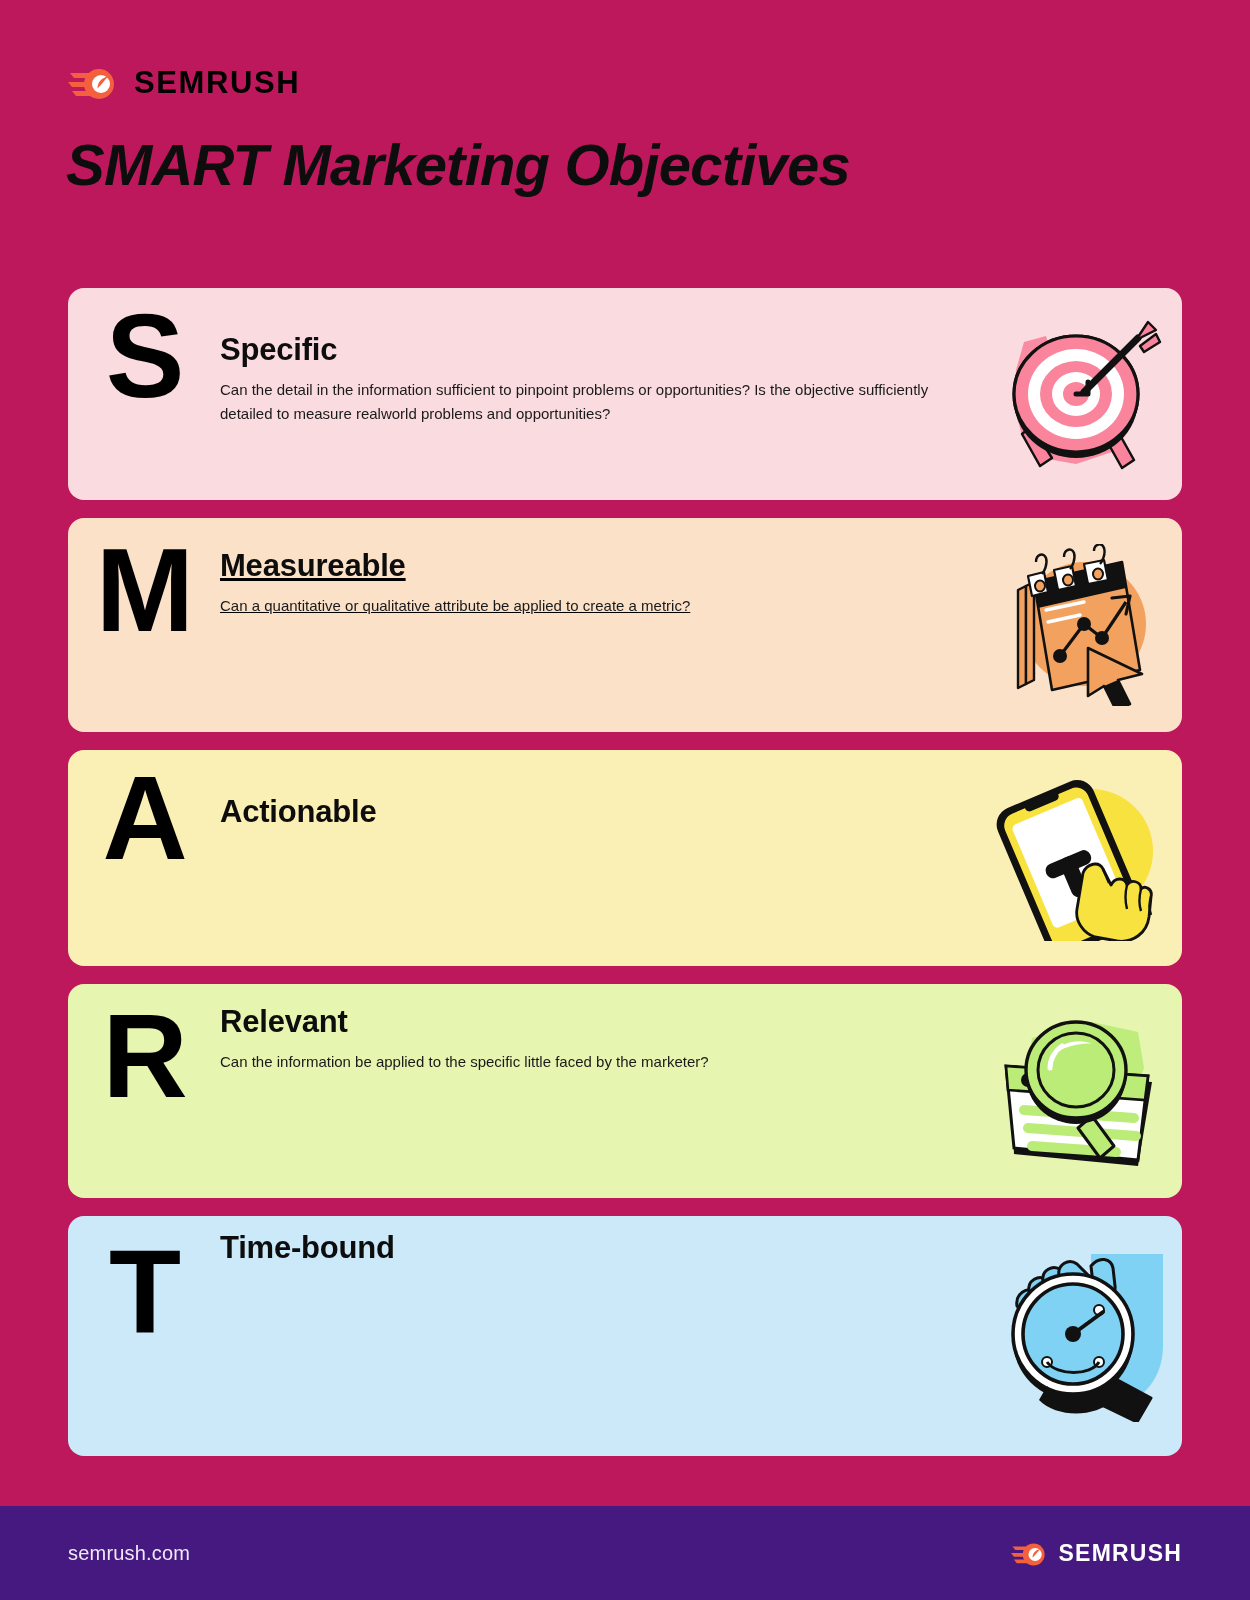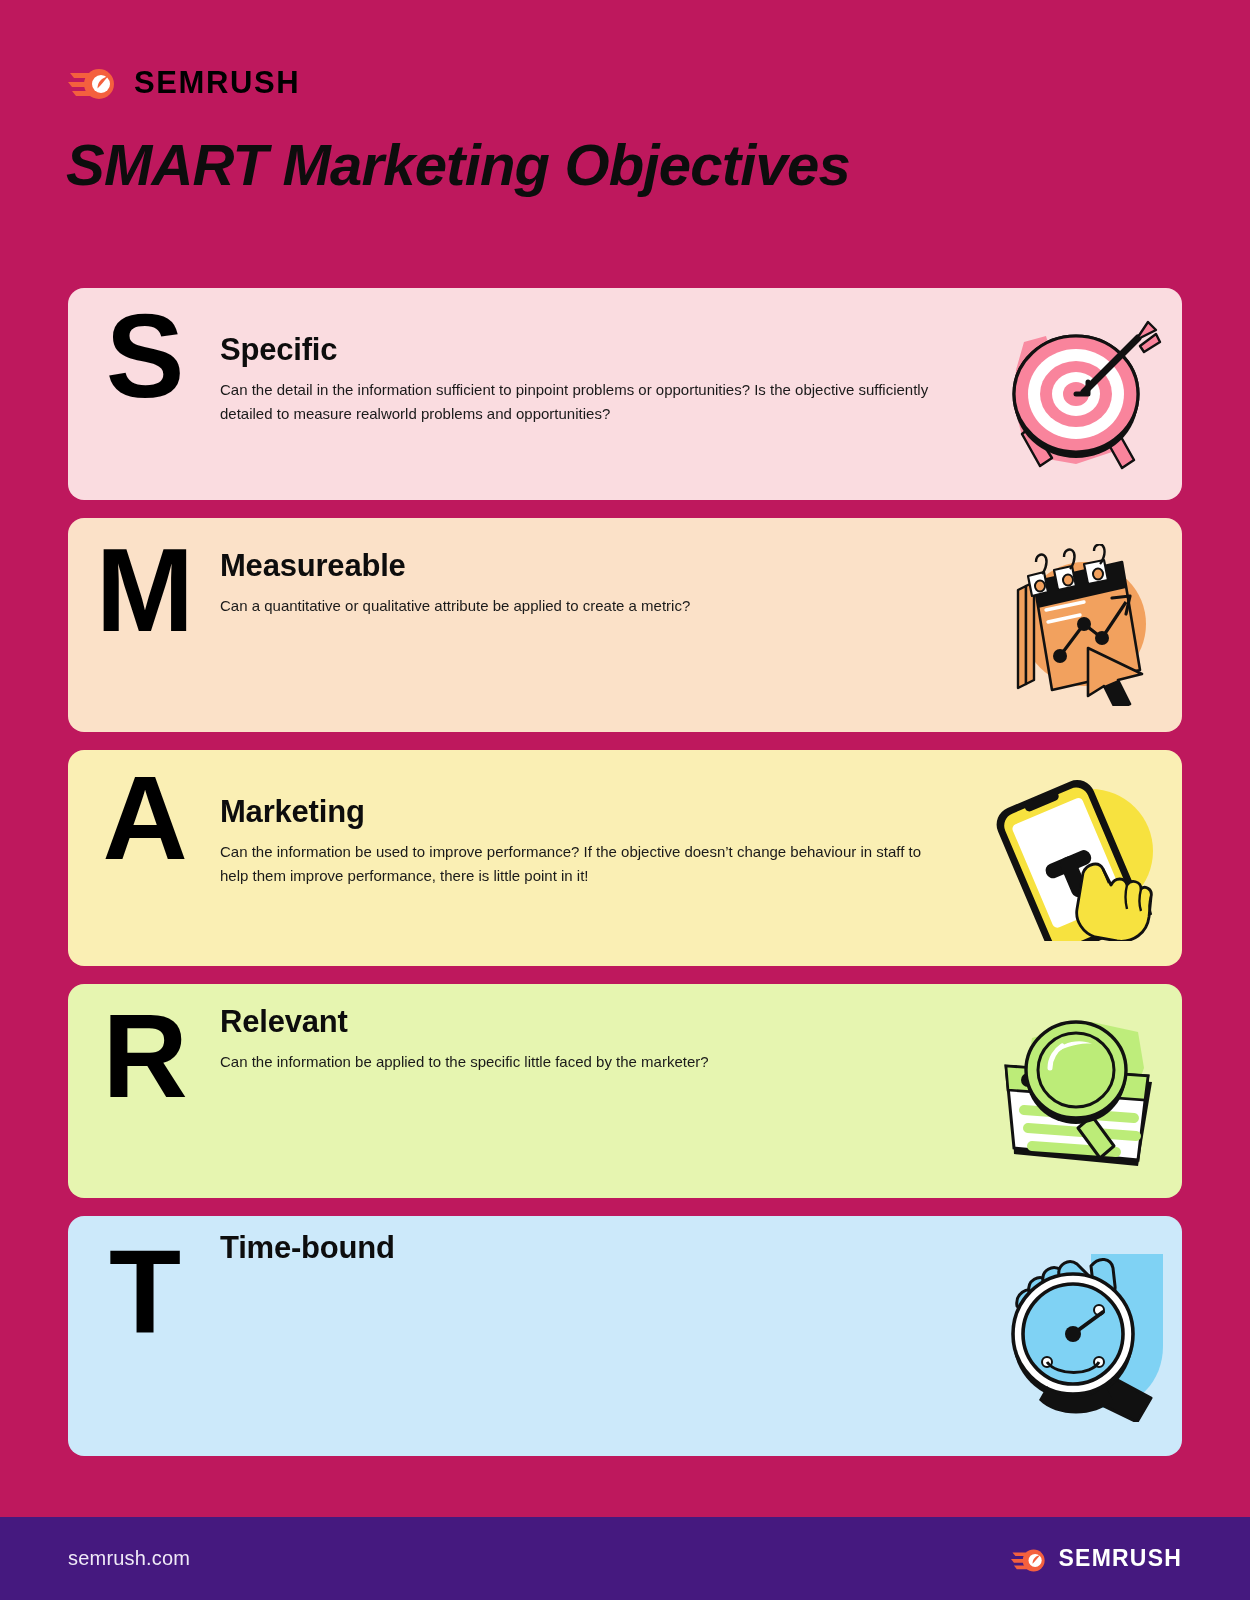--- a/index.html
+++ b/index.html
@@ -119,32 +119,32 @@
 
   
   .card.h-specific   { min-height: 212px; }
   .card.h-measurable { min-height: 214px; }
   .card.h-actionable { min-height: 216px; }
   .card.h-relevant   { min-height: 214px; }
   .card.h-timebound  { min-height: 240px; }
 
   .card.h-timebound .card-body { padding-top: 14px; }
   .card.h-timebound .card-letter { padding-top: 22px; }
-  .card.h-measurable .card-body { padding-top: 30px; }
+  .card.h-measurable .card-body { padding-top: 30px; text-decoration: underline; }
   .card.h-measurable .card-letter { padding-top: 18px; }
   .card.h-relevant .card-body { padding-top: 20px; }
   .card.h-relevant .card-letter { padding-top: 18px; }
 
   
   .footer {
     position: absolute;
     left: 0;
     bottom: 0;
     width: 1250px;
-    height: 83px;
+    height: 94px;
     background: #45197f;
     display: flex;
     align-items: center;
     justify-content: space-between;
     padding: 0 68px;
   }
   .footer-url {
     font-size: 20px;
     color: #efe9f7;
     letter-spacing: 0.2px;
@@ -243,22 +243,21 @@
           <circle cx="110" cy="94" r="7" fill="#111"></circle>
           <path d="M96 104 L150 130 L126 136 L138 160 L124 166 L112 142 L96 152 Z" fill="#F2A15E" stroke="#111" stroke-width="2.6" stroke-linejoin="round"></path>
           <path d="M112 142 L124 166 L138 160 L126 136 Z" fill="#111"></path>
         </svg>
       </div>
     </div>
 
     <div class="card h-actionable" style="background:#FAEFB4;">
       <div class="card-letter">A</div>
       <div class="card-body">
-        <div class="card-heading">Marketing</div>
-        <div class="card-desc">Can the information be used to improve performance? If the objective doesn’t change behaviour in staff to help them improve performance, there is little point in it!</div>
+        <div class="card-heading">Actionable</div>
       </div>
       <div class="card-art">
         <svg width="172" height="166" viewBox="0 0 172 166">
           <circle cx="100" cy="76" r="62" fill="#F7E23F"></circle>
           <g transform="rotate(-23 76 86)">
             <rect x="24" y="14" width="104" height="158" rx="18" fill="#111"></rect>
             <rect x="31" y="21" width="90" height="144" rx="13" fill="#F7E23F"></rect>
             <rect x="38" y="32" width="76" height="112" rx="5" fill="#ffffff"></rect>
             <rect x="58" y="17" width="36" height="9" rx="4.5" fill="#111"></rect>
             <rect x="52" y="82" width="48" height="15" rx="7" fill="#111"></rect>

